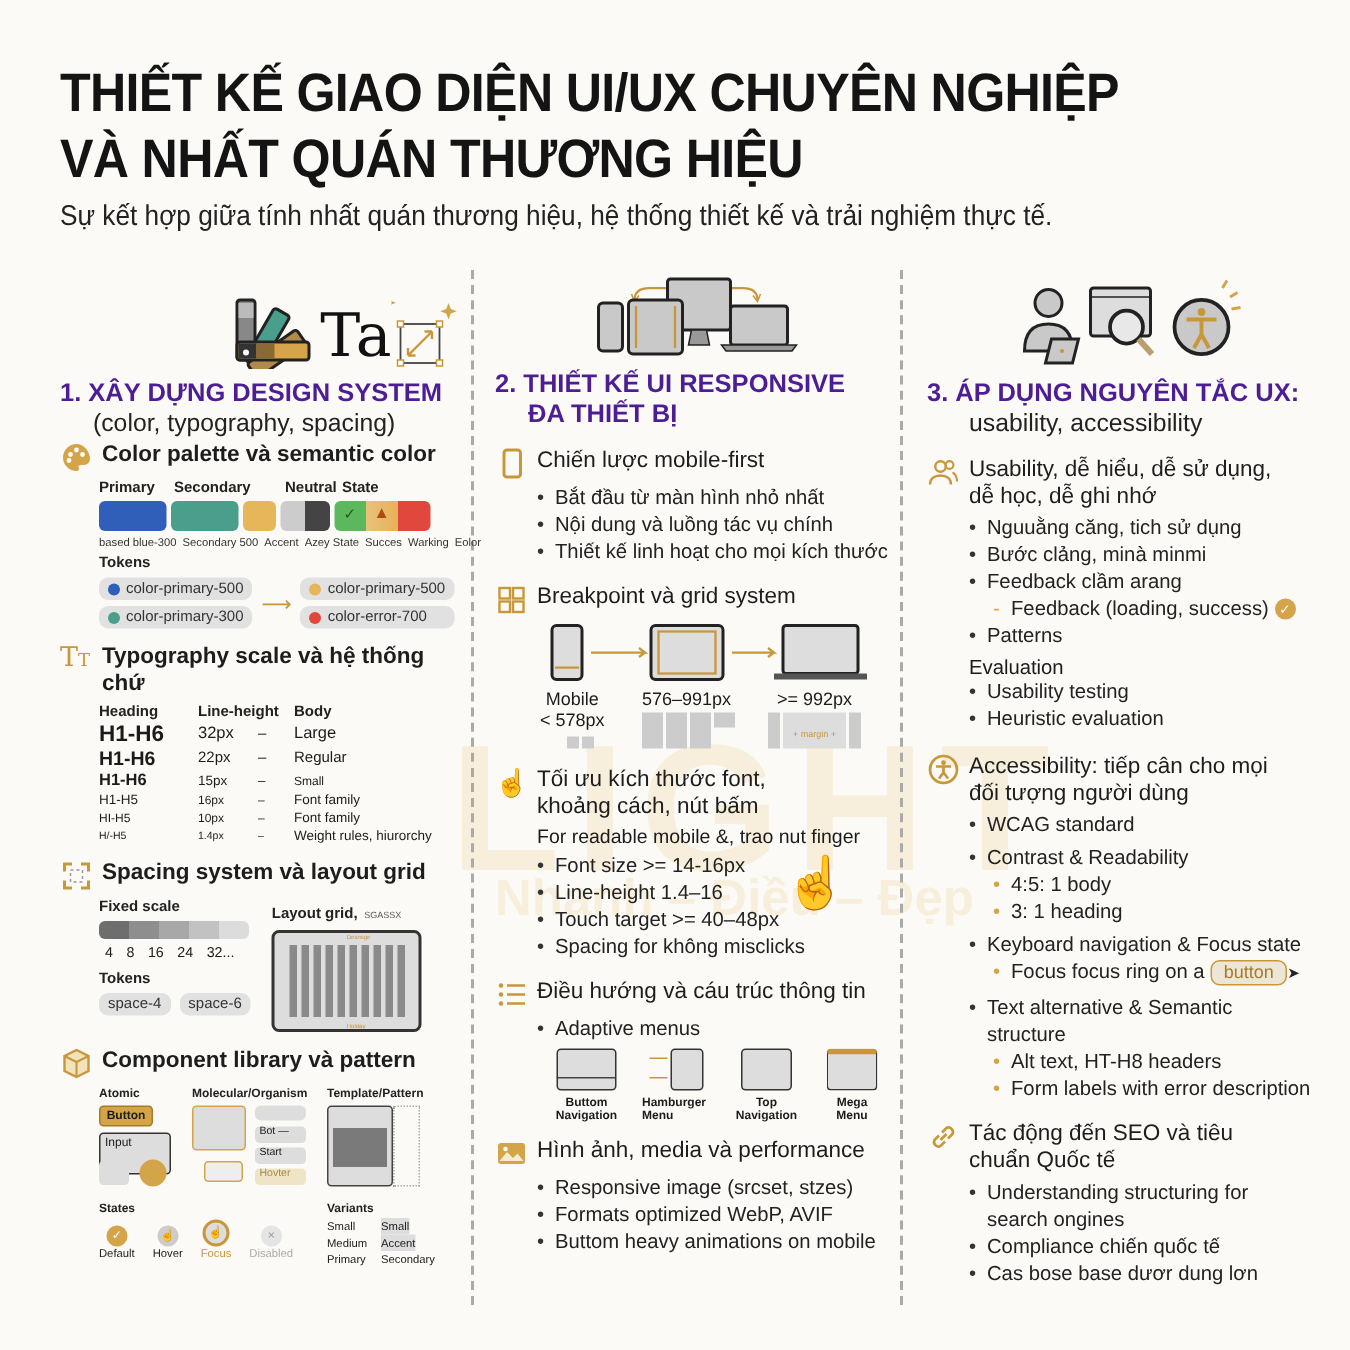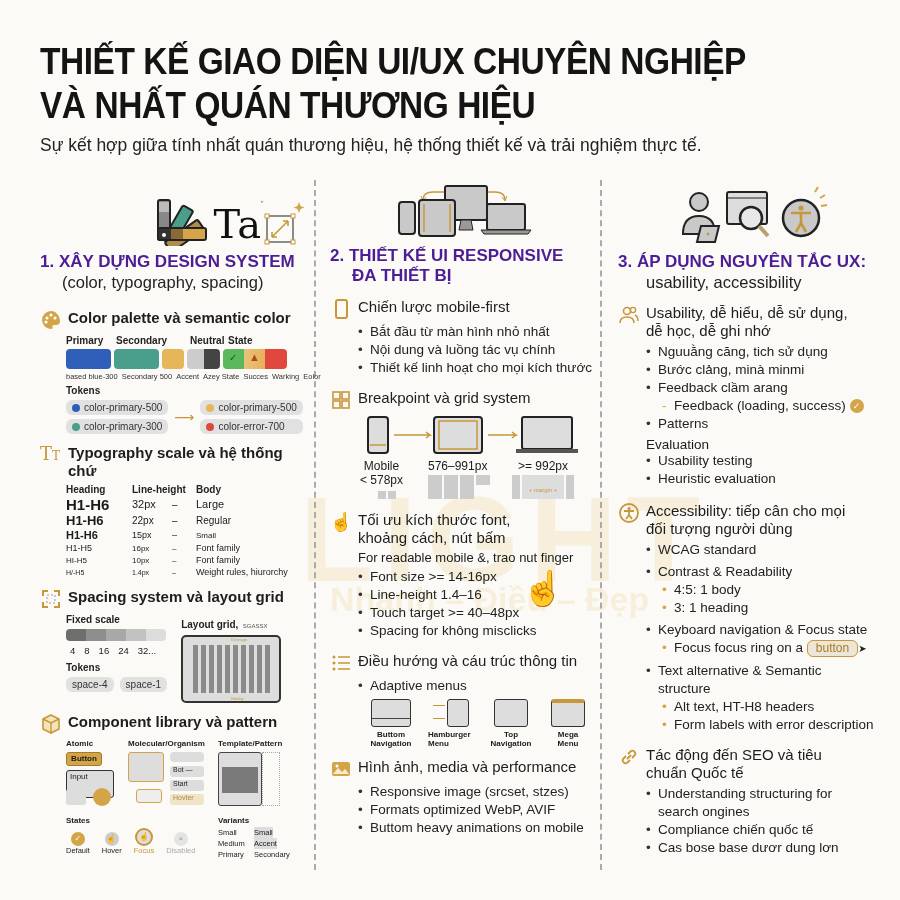--- a/index.html
+++ b/index.html
@@ -68,21 +68,21 @@
         <rect x="30" y="16" width="4" height="4" fill="#fff" stroke="#c8973a"></rect>
       <rect x="4" y="42" width="4" height="4" fill="#fff" stroke="#c8973a"></rect>
         <rect x="30" y="42" width="4" height="4" fill="#fff" stroke="#c8973a"></rect>
       <path d="M11 39 L27 23 M27 23 h-5 M27 23 v5 M11 39 h5 M11 39 v-5" stroke="#c8973a" stroke-width="1.6" fill="none"></path>
       <path d="M38 4 l1.5 4 l4 1.5 l-4 1.5 l-1.5 4 l-1.5 -4 l-4 -1.5 l4 -1.5z" fill="#d4a548"></path>
     </svg>
   </div>
   <div class="col-h" style="margin-top:6px">1. XÂY DỰNG DESIGN SYSTEM</div>
   <div class="col-h2" style="padding-left:22px">(color, typography, spacing)</div>
 
-  <div class="sec" style="margin-top:17px">
+  <div class="sec" style="margin-top:2px">
     <svg class="sec-icon" viewBox="0 0 22 22">
         <path d="M11 2a9 9 0 1 0 0 18c1.5 0 2-1 1.5-2s0-2 1.5-2h2a4 4 0 0 0 4-4c0-5-4-10-9-10z" fill="#d4a548"></path>
         <circle cx="7" cy="9" r="1.6" fill="#fff"></circle>
         <circle cx="11" cy="6" r="1.6" fill="#fff"></circle>
         <circle cx="15" cy="9" r="1.6" fill="#fff"></circle>
         <circle cx="6" cy="13" r="1.6" fill="#fff"></circle>
       </svg>
     <div class="sec-title">Color palette và semantic color</div>
   </div>
   <div style="margin-left:26px;margin-top:4px;position:relative;height:44px">
@@ -207,21 +207,21 @@
       <div style="display:flex;gap:9px;font-size:9.5px;margin-top:4px;padding-left:4px">
         <span>4</span>
           <span>8</span>
           <span>16</span>
           <span>24</span>
           <span>32...</span>
       </div>
       <div class="small-h" style="margin-top:6px">Tokens</div>
       <div style="display:flex;gap:6px;margin-top:2px">
         <span class="chip">space-4</span>
-        <span class="chip">space-1</span>
+        <span class="chip">space-6</span>
       </div>
     </div>
     <div>
       <div style="white-space:nowrap"><span class="small-h">Layout grid,</span> <span style="font-size:6px;color:#555">SGASSX</span></div>
       <div style="margin-top:3px;width:100px;height:68px;border:2px solid #333;border-radius:5px;background:#ddd;display:flex;justify-content:center;gap:3px;padding:8px 0;position:relative">
         <span style="width:5px;background:#8a8a8a"></span>
           <span style="width:5px;background:#8a8a8a"></span>
           <span style="width:5px;background:#8a8a8a"></span>
           <span style="width:5px;background:#8a8a8a"></span>
           <span style="width:5px;background:#8a8a8a"></span>

